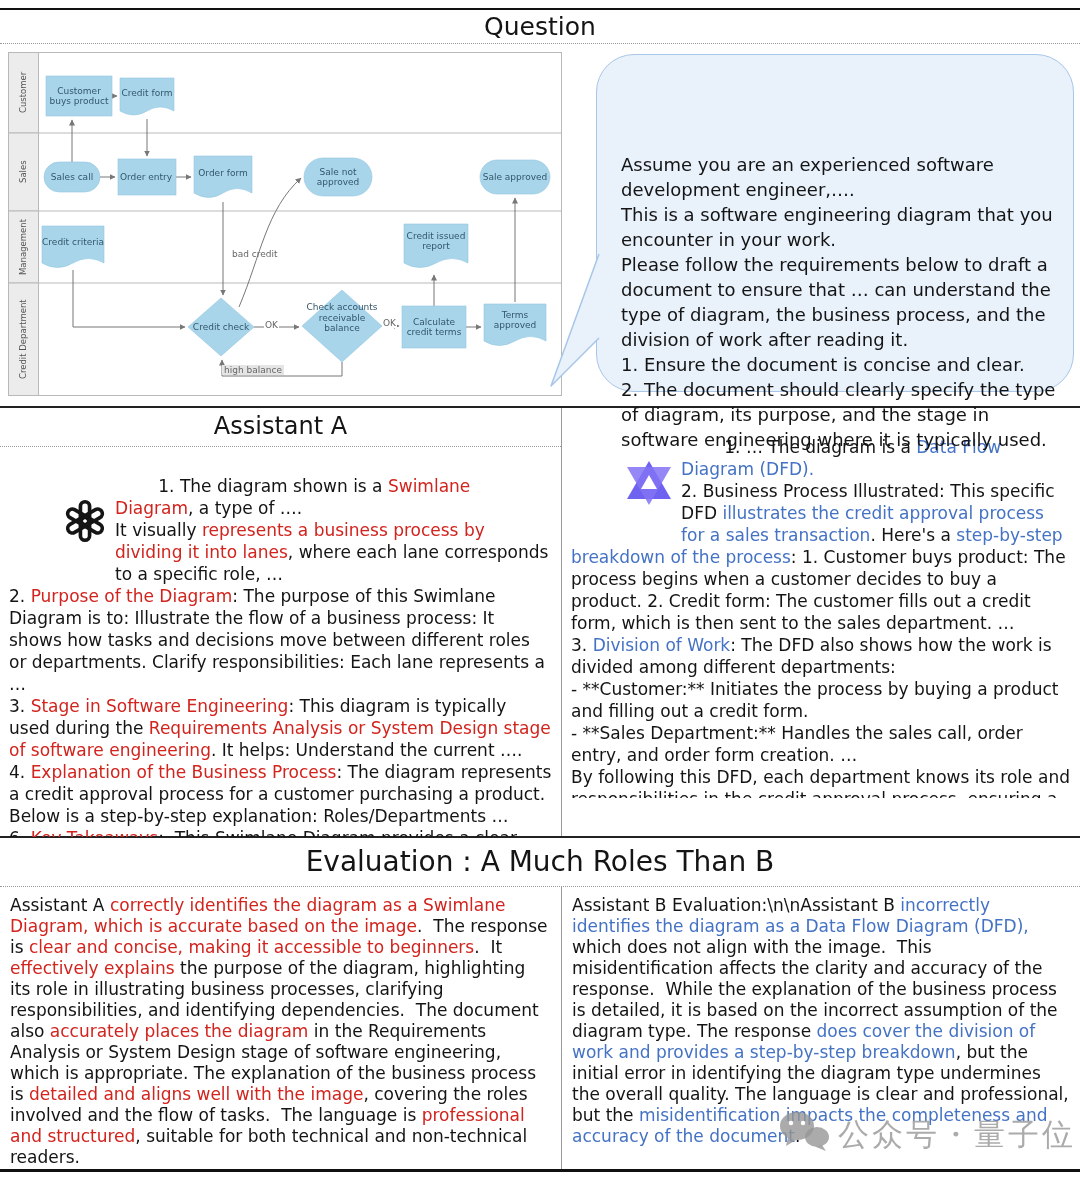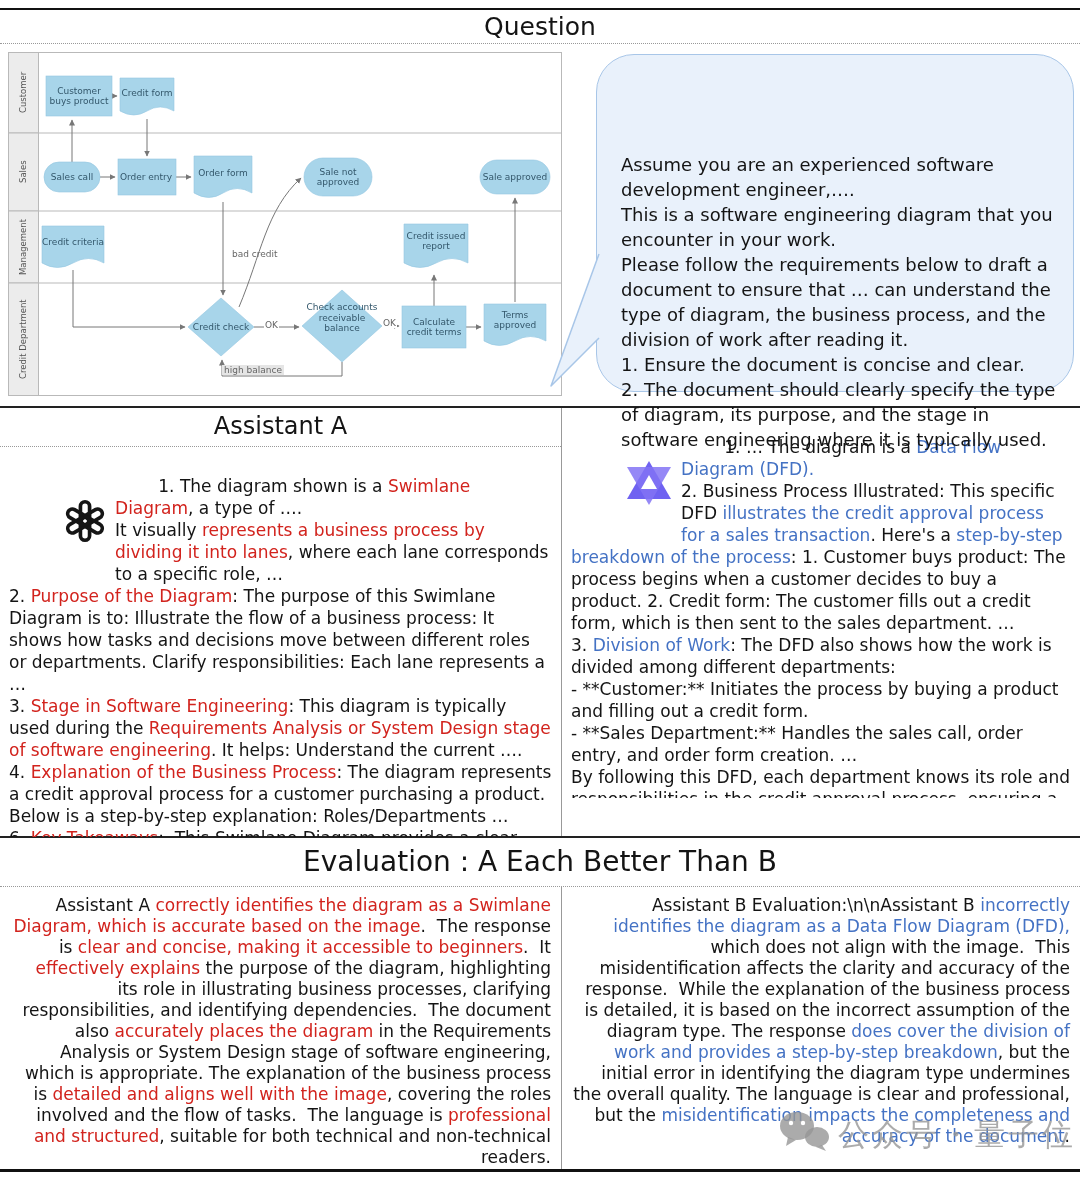--- a/index.html
+++ b/index.html
@@ -35,21 +35,21 @@
   .sep{border-top:2.5px solid #222;}
   .assist-row{display:flex;height:428px;}
   .col-a{width:562px;border-right:1px solid #999;}
   .col-b{flex:1;}
   .col-head{font-size:24px;text-align:center;padding:4px 0 6px;border-bottom:1.5px dotted #999;}
   .col-body{padding:6px 9px;font-size:17px;line-height:22px;white-space:pre-wrap;overflow:hidden;height:390px;}
   .logo{float:left;margin:2px 8px 2px 0;}
   .seg-red{color:var(--red);}
   .seg-blue{color:var(--blue);}
   .eval-title{font-size:28px;text-align:center;padding:7px 0 8px;border-bottom:1.5px dotted #999;}
-  .eval-row{display:flex;height:282px;overflow:hidden;text-align:right;}
+  .eval-row{display:flex;height:282px;overflow:hidden;}
   .eval-body{padding:8px 10px;font-size:17px;line-height:21px;white-space:pre-wrap;overflow:hidden;}
   .bottomline{border-top:3px solid #111;}
   
   .watermark{position:absolute;left:778px;top:1110px;display:flex;align-items:center;gap:8px;
     color:rgba(150,150,150,0.8);font-size:31px;letter-spacing:3px;z-index:6;pointer-events:none;}
 </style>
 </head>
 <body>
 
 <div class="page">
@@ -187,21 +187,21 @@
 3. </span><span class="seg-blue">Division of Work</span><span>: The DFD also shows how the work is divided among different departments:
 - **Customer:** Initiates the process by buying a product and filling out a credit form.
 - **Sales Department:** Handles the sales call, order entry, and order form creation. …
 By following this DFD, each department knows its role and responsibilities in the credit approval process, ensuring a smooth and efficient workflow.</span></span>
       </div>
     </div>
   </div>
 
   <div class="sep"></div>
 
-  <div class="eval-title">Evaluation :  A Each Better Than B</div>
+  <div class="eval-title">Evaluation :  A Much Roles Than B</div>
   <div class="eval-row">
     <div class="col-a">
       <div class="eval-body"><span>Assistant A </span><span class="seg-red">correctly identifies the diagram as a Swimlane Diagram, which is accurate based on the image</span><span>.  The response is </span><span class="seg-red">clear and concise, making it accessible to beginners</span><span>.  It </span><span class="seg-red">effectively explains</span><span> the purpose of the diagram, highlighting its role in illustrating business processes, clarifying responsibilities, and identifying dependencies.  The document also </span><span class="seg-red">accurately places the diagram</span><span> in the Requirements Analysis or System Design stage of software engineering, which is appropriate. The explanation of the business process is </span><span class="seg-red">detailed and aligns well with the image</span><span>, covering the roles involved and the flow of tasks.  The language is </span><span class="seg-red">professional and structured</span><span>, suitable for both technical and non-technical readers.</span></div>
     </div>
     <div class="col-b">
       <div class="eval-body"><span>Assistant B Evaluation:\n\nAssistant B </span><span class="seg-blue">incorrectly identifies the diagram as a Data Flow Diagram (DFD),</span><span> which does not align with the image.  This misidentification affects the clarity and accuracy of the response.  While the explanation of the business process is detailed, it is based on the incorrect assumption of the diagram type. The response </span><span class="seg-blue">does cover the division of work and provides a step-by-step breakdown</span><span>, but the initial error in identifying the diagram type undermines the overall quality. The language is clear and professional, but the </span><span class="seg-blue">misidentification impacts the completeness and accuracy of the document</span><span>.</span></div>
     </div>
   </div>
 
   <div class="bottomline"></div>

